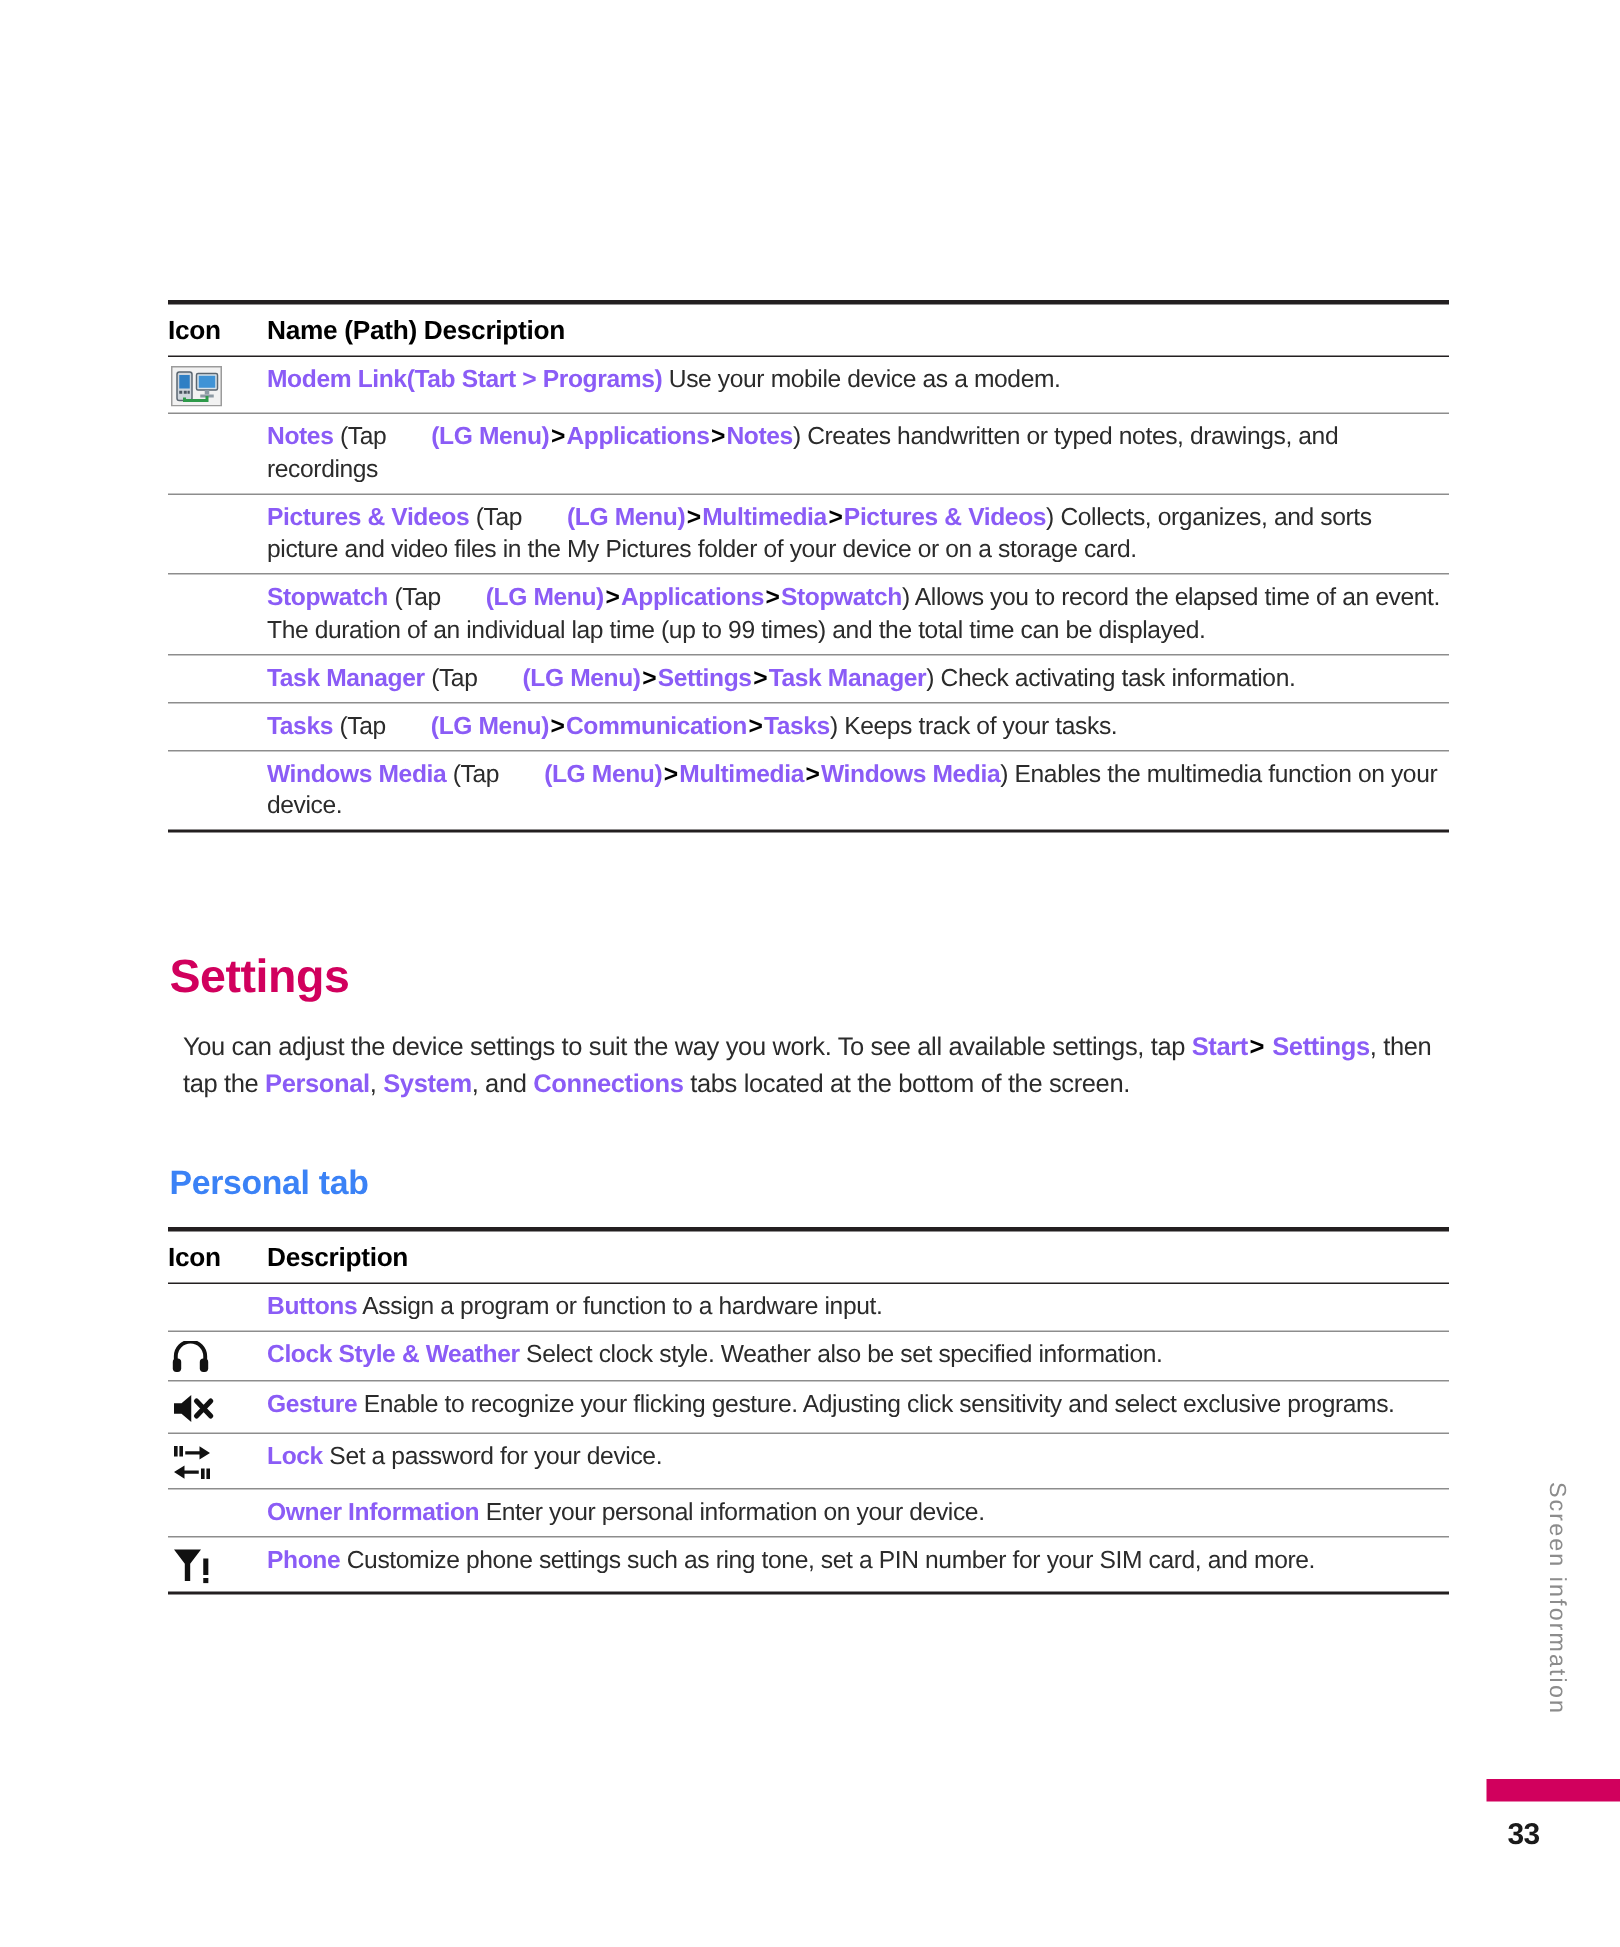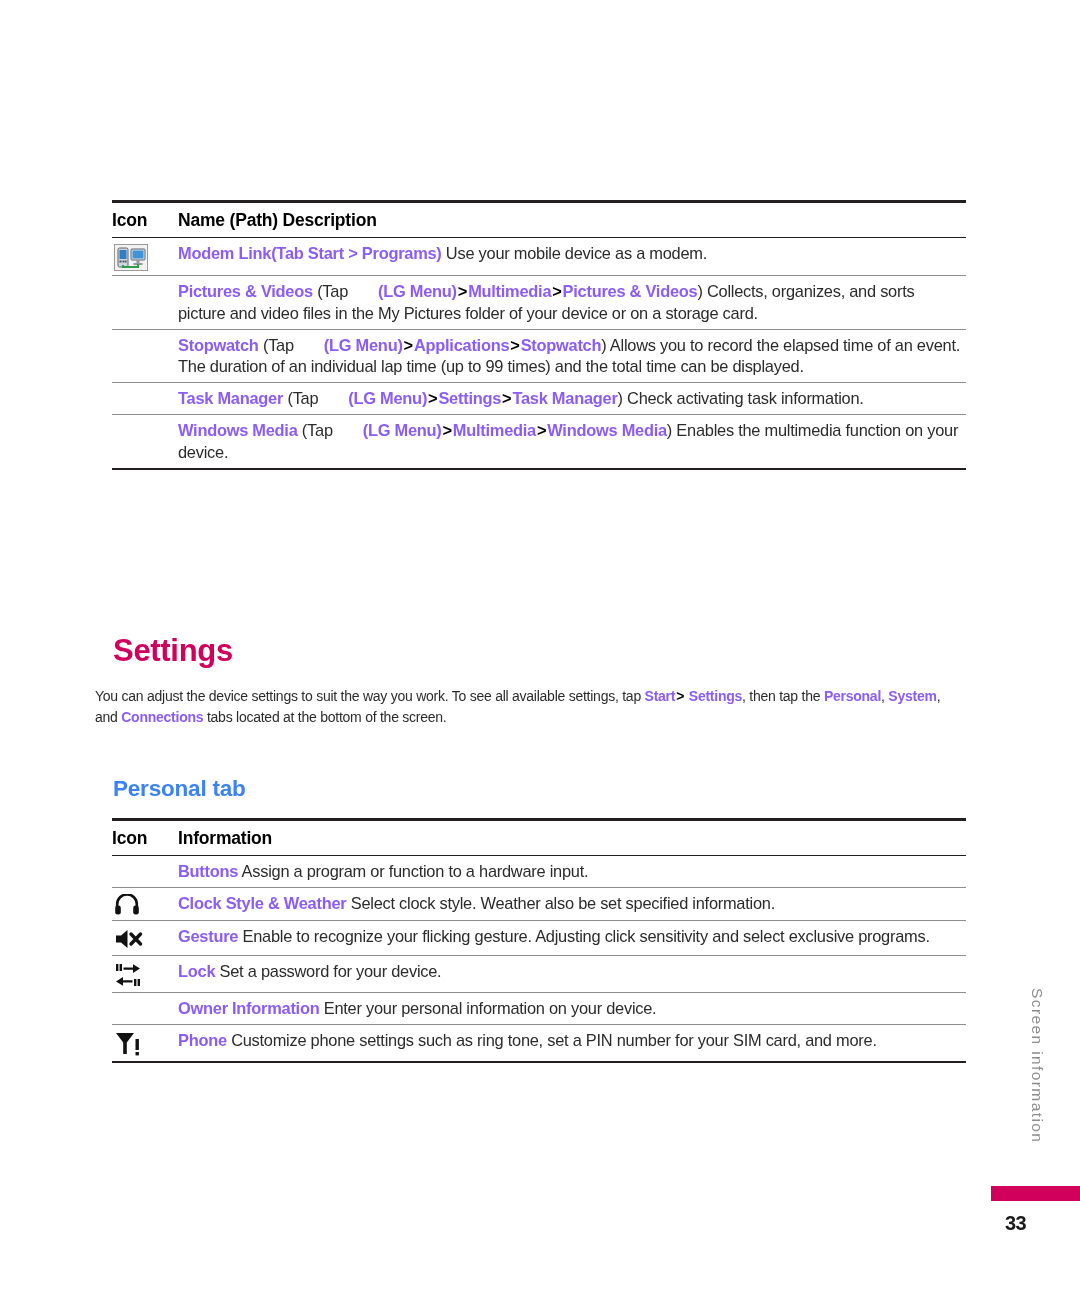--- a/index.html
+++ b/index.html
@@ -75,24 +75,24 @@
     position: absolute;
     left: 113px;
     top: 633px;
     font-size: 31px;
     font-weight: bold;
     color: #d1005d;
     letter-spacing: -0.3px;
   }
   .body-copy {
     position: absolute;
-    left: 95px;
+    left: 122px;
     top: 686px;
     width: 856px;
-    font-size: 14px;
+    font-size: 17px;
     line-height: 1.47;
     color: #2b2b2b;
     letter-spacing: -0.25px;
   }
   .h-personal {
     position: absolute;
     left: 113px;
     top: 776px;
     font-size: 22.5px;
     font-weight: bold;
@@ -171,20 +171,27 @@
               <rect x="19.5" y="19" width="9" height="2" fill="#8d9aa4"></rect>
               <path d="M9 21 L9 23 L24 23 L24 20" stroke="#2e9a4a" stroke-width="2" fill="none"></path>
             </svg>
           </span>
         </td>
         <td class="desc-cell">
           <b>Modem Link</b><b>(Tab Start &gt; Programs)</b><span> Use your mobile device as a modem.</span>
         </td>
       </tr>
 
+      <tr>
+        <td class="icon-cell"></td>
+        <td class="desc-cell">
+          <b>Notes</b>
+          <span>(Tap</span><span class="gap"></span><b>(LG Menu)</b><span class="sep">&gt;</span><b>Applications</b><span class="sep">&gt;</span><b>Notes</b><span>)</span><span> Creates handwritten or typed notes, drawings, and recordings</span>
+        </td>
+      </tr>
 
       <tr>
         <td class="icon-cell"></td>
         <td class="desc-cell">
           <b>Pictures &amp; Videos</b>
           <span>(Tap</span><span class="gap"></span><b>(LG Menu)</b><span class="sep">&gt;</span><b>Multimedia</b><span class="sep">&gt;</span><b>Pictures &amp; Videos</b><span>)</span><span> Collects, organizes, and sorts picture and video files in the My Pictures folder of your device or on a storage card.</span>
         </td>
       </tr>
 
       <tr>
@@ -196,20 +203,27 @@
       </tr>
 
       <tr>
         <td class="icon-cell"></td>
         <td class="desc-cell">
           <b>Task Manager</b>
           <span>(Tap</span><span class="gap"></span><b>(LG Menu)</b><span class="sep">&gt;</span><b>Settings</b><span class="sep">&gt;</span><b>Task Manager</b><span>)</span><span> Check activating task information.</span>
         </td>
       </tr>
 
+      <tr>
+        <td class="icon-cell"></td>
+        <td class="desc-cell">
+          <b>Tasks</b>
+          <span>(Tap</span><span class="gap"></span><b>(LG Menu)</b><span class="sep">&gt;</span><b>Communication</b><span class="sep">&gt;</span><b>Tasks</b><span>)</span><span> Keeps track of your tasks.</span>
+        </td>
+      </tr>
 
       <tr>
         <td class="icon-cell"></td>
         <td class="desc-cell">
           <b>Windows Media</b>
           <span>(Tap</span><span class="gap"></span><b>(LG Menu)</b><span class="sep">&gt;</span><b>Multimedia</b><span class="sep">&gt;</span><b>Windows Media</b><span>)</span><span> Enables the multimedia function on your device.</span>
         </td>
       </tr>
     </tbody>
   </table>
@@ -224,21 +238,21 @@
   <div class="h-personal">Personal tab</div>
 
   <table class="doc-table" id="table-personal">
     <colgroup>
         <col class="c-icon">
         <col class="c-desc">
       </colgroup>
     <thead>
       <tr>
         <th>Icon</th>
-        <th>Information</th>
+        <th>Description</th>
       </tr>
     </thead>
     <tbody>
 
       <tr>
         <td class="icon-cell"></td>
         <td class="desc-cell">
           <b>Buttons</b><span> Assign a program or function to a hardware input.</span>
         </td>
       </tr>

